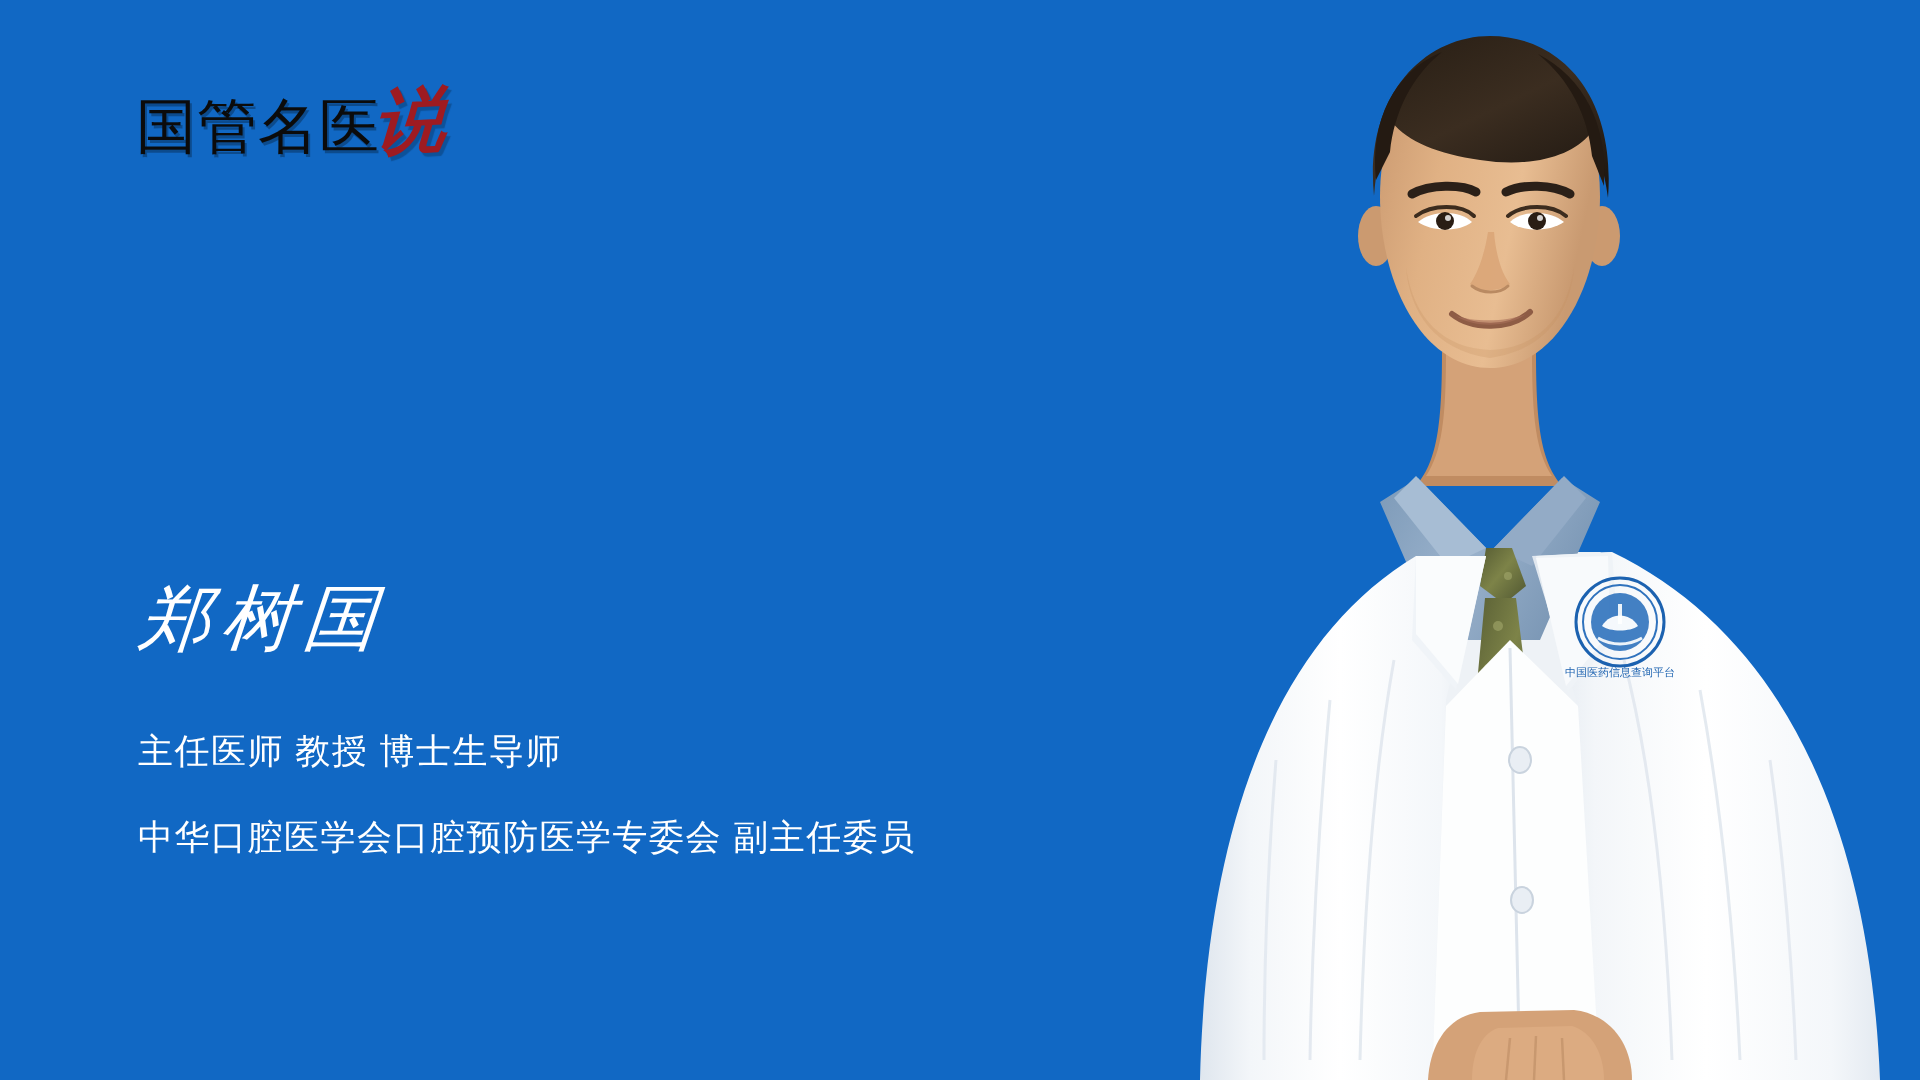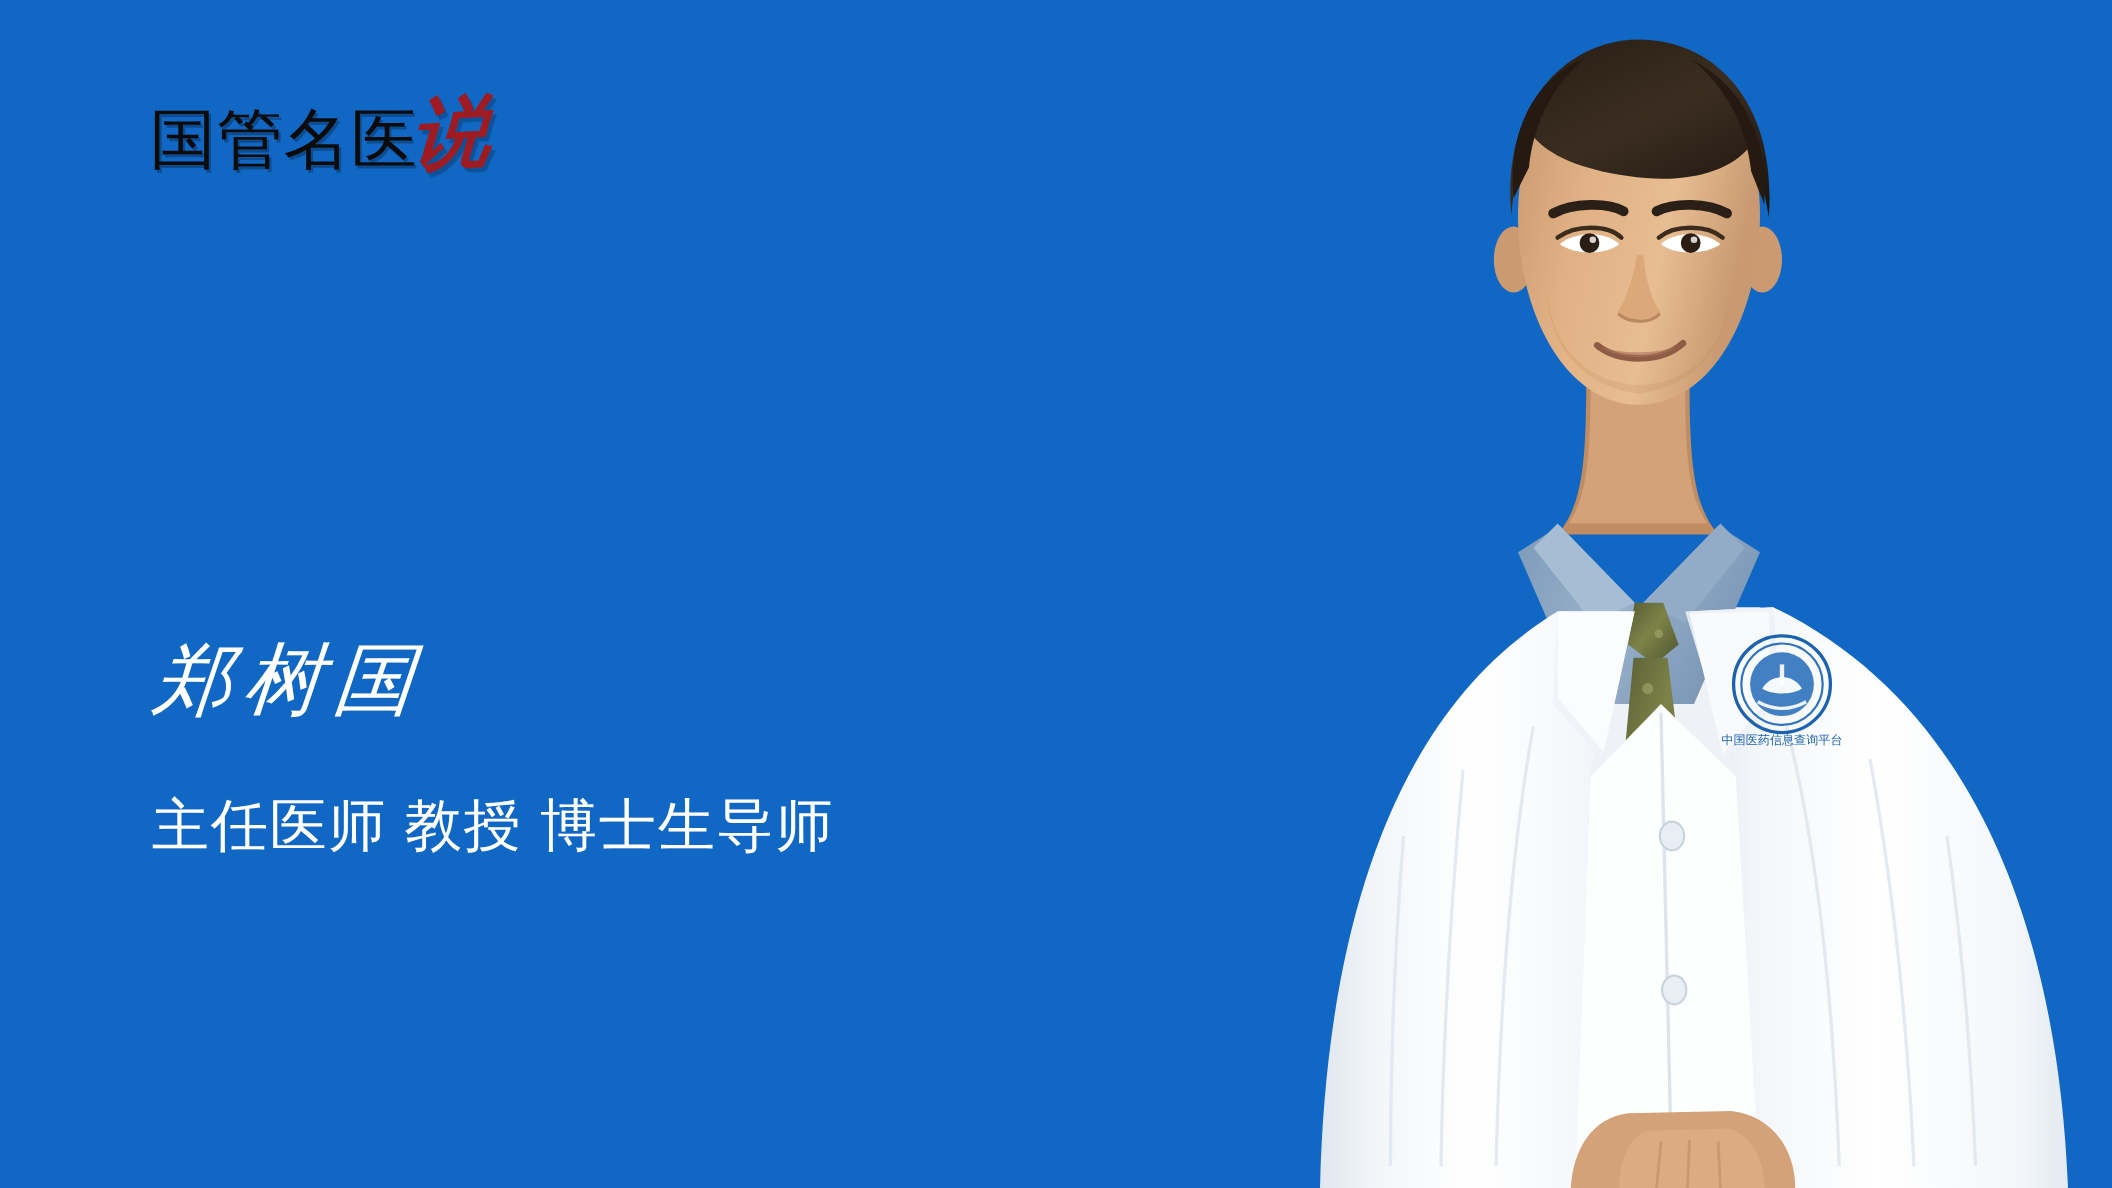--- a/index.html
+++ b/index.html
@@ -92,21 +92,21 @@
 
   
   .credentials {
     position: absolute;
     left: 138px;
     top: 708px;
     width: 1060px;
   }
   .cred-line {
     color: #ffffff;
-    font-size: 52px;
+    font-size: 35px;
     line-height: 86px;
     font-weight: 400;
     letter-spacing: 1.5px;
     white-space: nowrap;
   }
 
   
   .portrait {
     position: absolute;
     right: 0;
@@ -126,20 +126,21 @@
     <div class="brand">
       <span class="brand-main">国管名医</span>
       <span class="brand-accent">说</span>
     </div>
 
 
     <div class="doctor-name">郑树国</div>
 
     <div class="credentials">
       <div class="cred-line">主任医师  教授  博士生导师</div>
+      <div class="cred-line">中华口腔医学会口腔预防医学专委会  副主任委员</div>
     </div>
   </div>
 
   <div class="portrait">
     <svg viewBox="0 0 740 1080" xmlns="http://www.w3.org/2000/svg" aria-hidden="true">
       <defs>
         <linearGradient id="coatShade" x1="0" y1="0" x2="1" y2="0">
           <stop offset="0%" stop-color="#dfe6ee"></stop>
           <stop offset="18%" stop-color="#f3f6f9"></stop>
           <stop offset="50%" stop-color="#ffffff"></stop>

